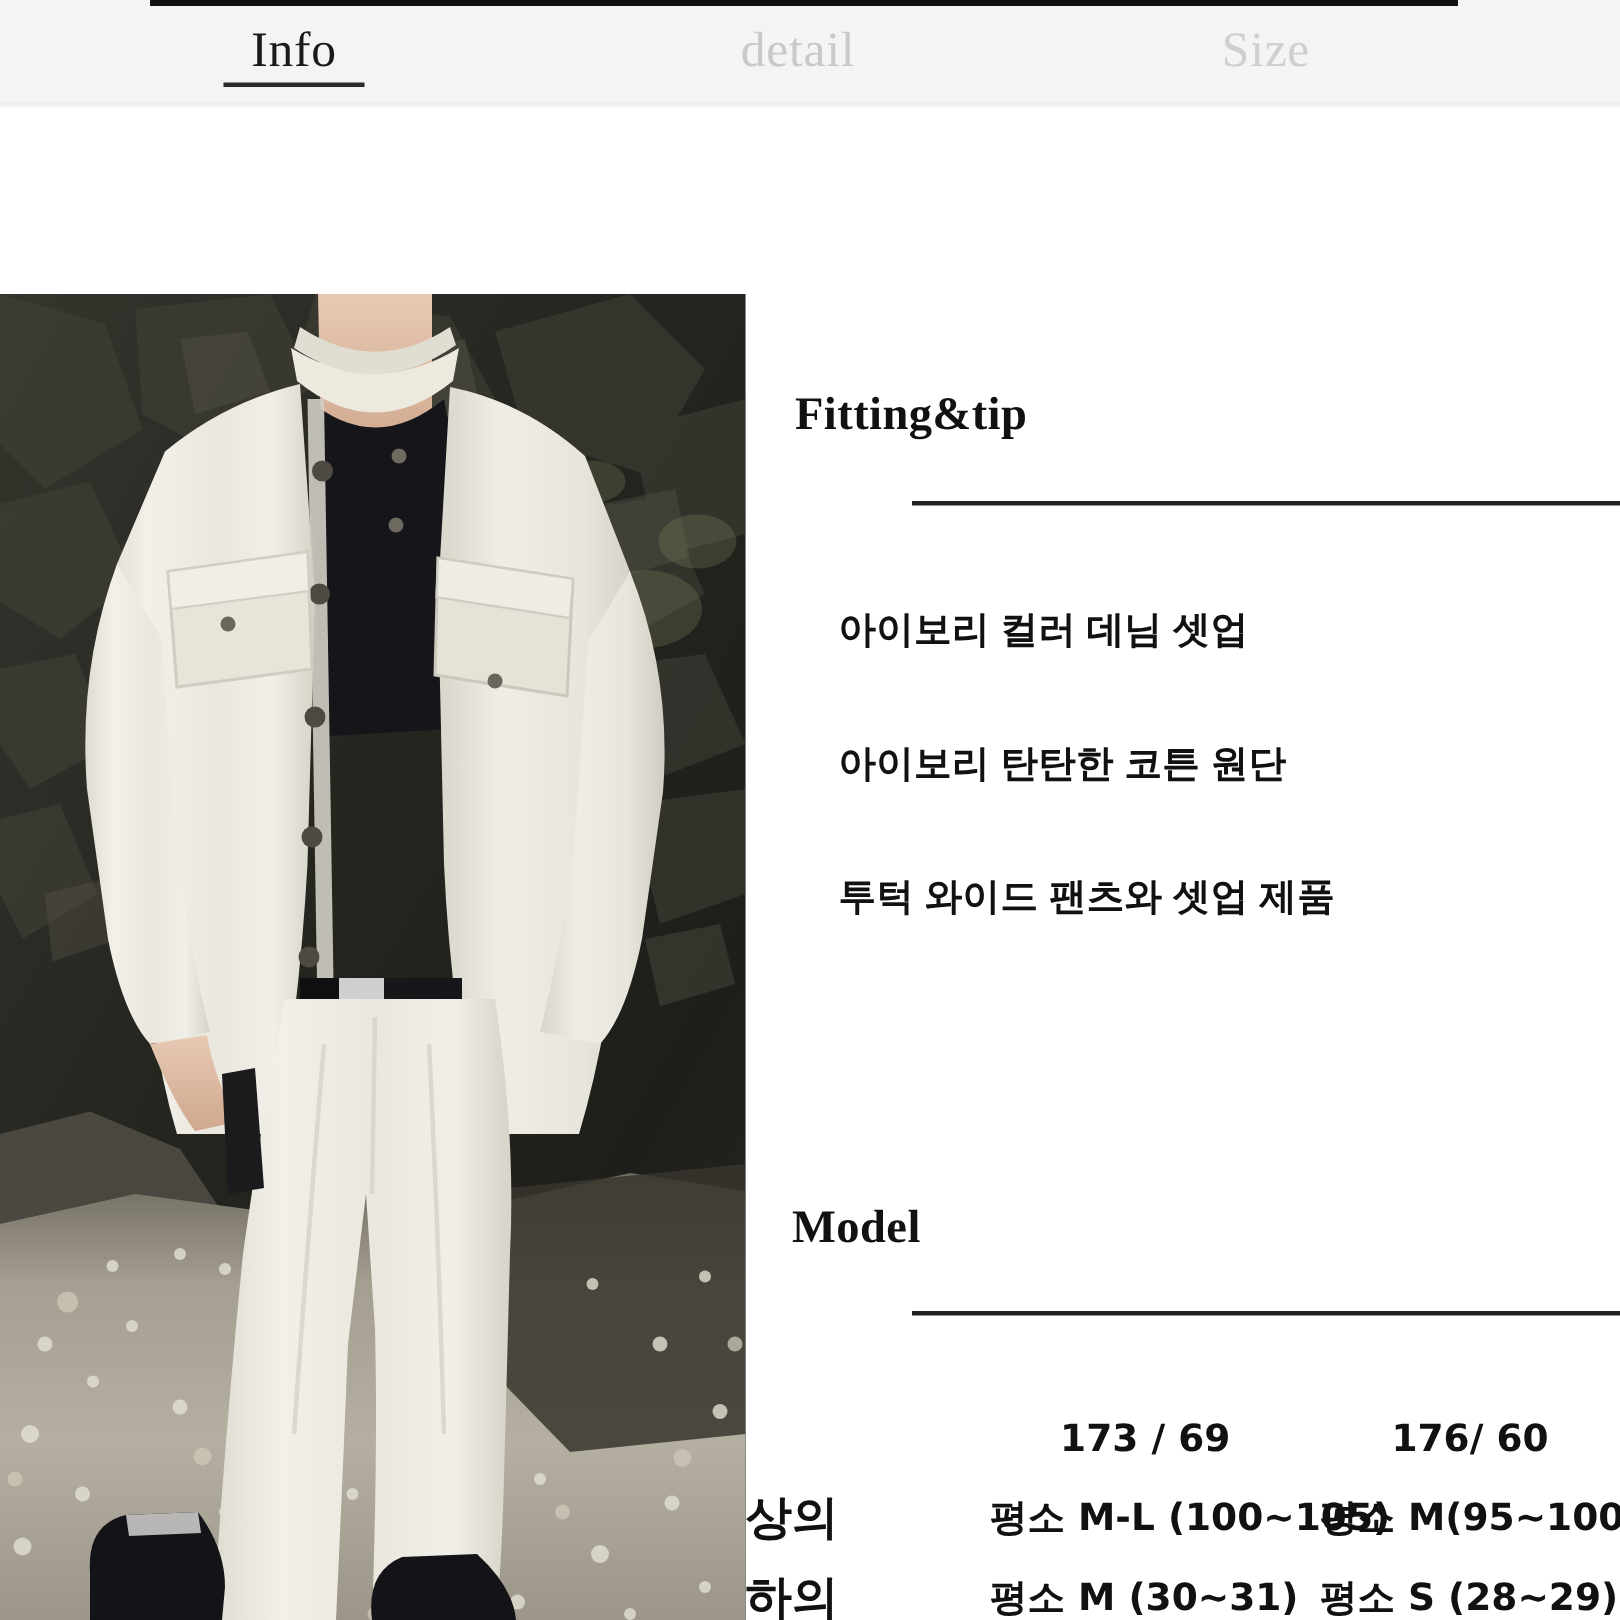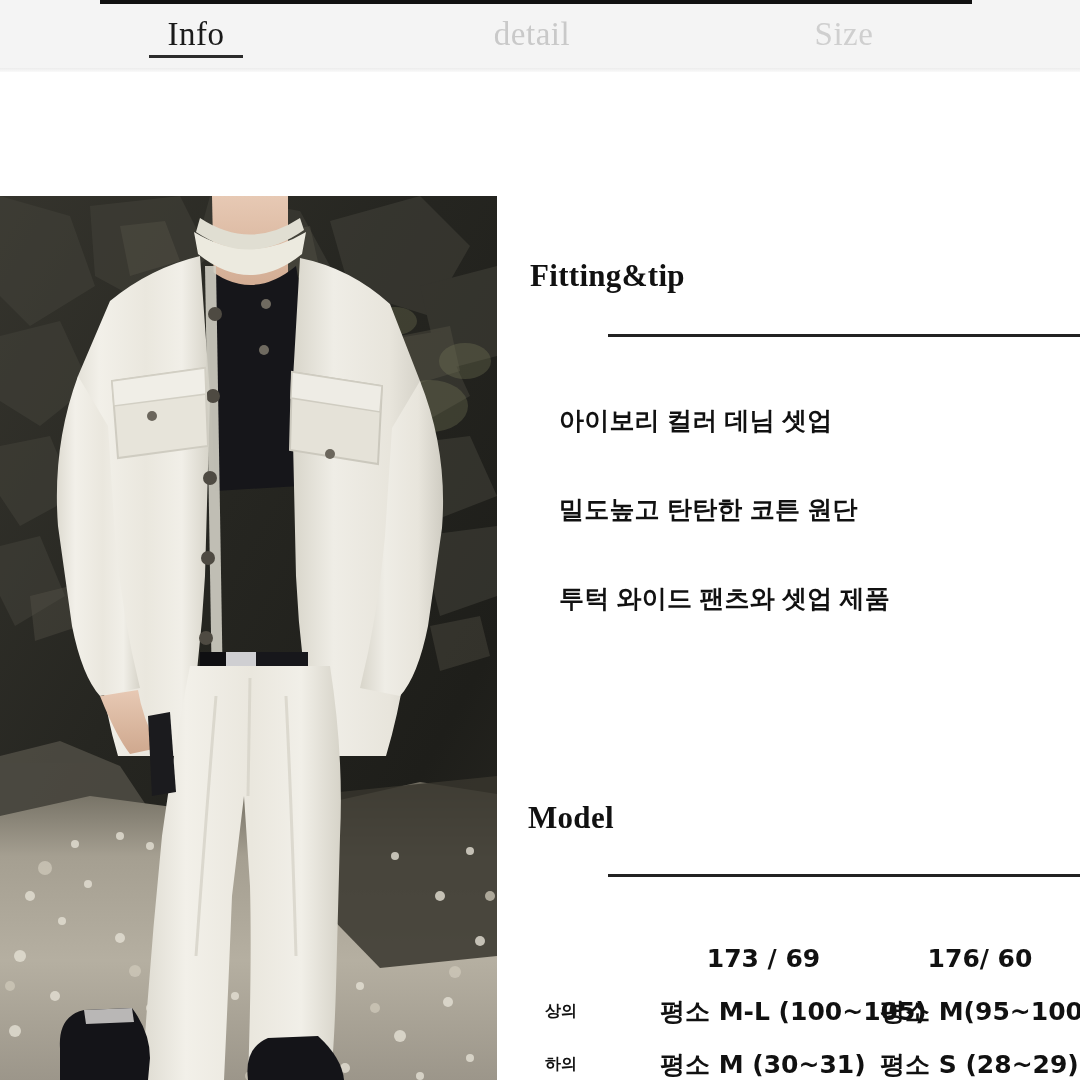--- a/index.html
+++ b/index.html
@@ -169,23 +169,23 @@
     height: 53px;
     vertical-align: middle;
     white-space: nowrap;
   }
   .model-table th.h-blank { }
   .model-table th.h-col {
     text-align: center;
     font-size: 25px;
   }
   .model-table td.cell-label {
-    text-align: center;
+    text-align: left;
     padding-right: 22px;
-    font-size: 16px;
+    font-size: 31px;
   }
   .model-table td.cell-val {
     text-align: left;
     padding-left: 13px;
     font-size: 25px;
   }
   .model-table td.cell-val-b {
     text-align: left;
     padding-left: 0px;
     font-size: 25px;
@@ -388,21 +388,21 @@
   </svg>
 </div>
 
 <div class="content">
 
   <div class="section-title title-fitting">Fitting&amp;tip</div>
   <div class="rule rule-fitting"></div>
 
   <div class="tip-list">
     <div class="tip-line">아이보리 컬러 데님 셋업</div>
-    <div class="tip-line">밀도높고 탄탄한 코튼 원단</div>
+    <div class="tip-line">아이보리 탄탄한 코튼 원단</div>
     <div class="tip-line">투턱 와이드 팬츠와 셋업 제품</div>
   </div>
 
   <div class="section-title title-model">Model</div>
   <div class="rule rule-model"></div>
 
   <div class="model-table">
     <table>
       <colgroup>
         <col class="c-label">

